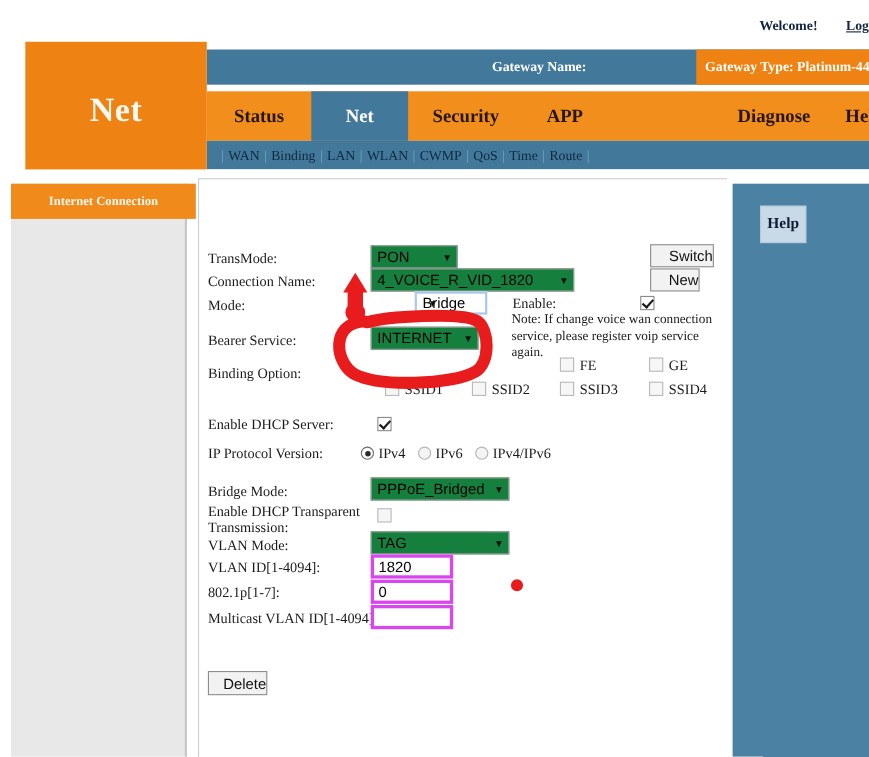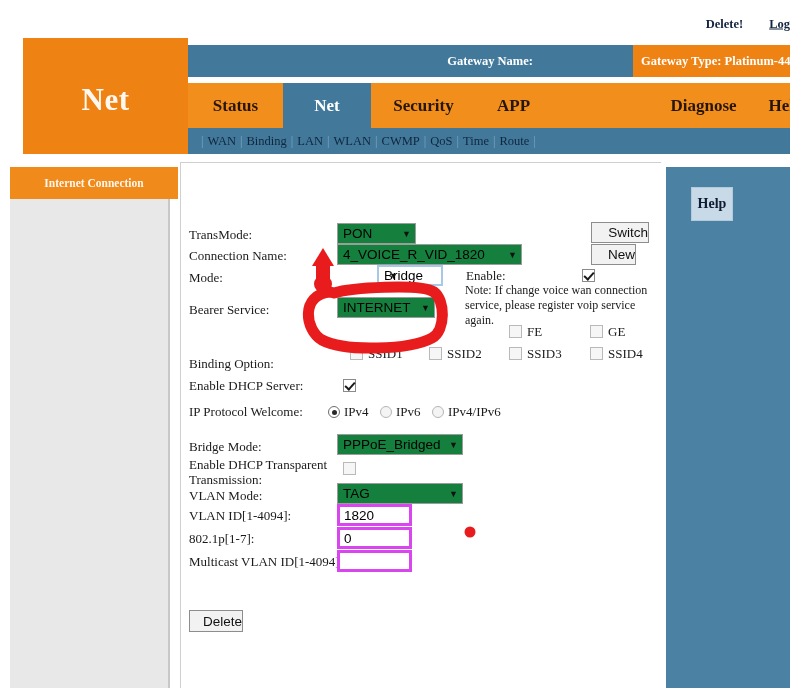--- a/index.html
+++ b/index.html
@@ -335,21 +335,21 @@
     width: 790px; height: 688px;
     pointer-events: none;
     z-index: 50;
   }
 </style>
 </head>
 <body>
 
 <div class="topstrip">
   <div class="topstrip-inner">
-    <span class="welcome-txt">Delete!</span><span class="logout-link">Log</span>
+    <span class="welcome-txt">Welcome!</span><span class="logout-link">Log</span>
   </div>
 </div>
 
 <div class="header-band">
 
   <div class="gateway-bar">
     <span class="gw-name">Gateway Name:</span>
     <div class="gw-type-box">
       <span class="gw-type">Gateway Type: Platinum-44</span>
     </div>
@@ -409,21 +409,21 @@
       </div>
 
       <div class="btn-gray" style="left:410px; top:59px; width:58px; height:21px;">Switch</div>
       <div class="btn-gray" style="left:410px; top:81px; width:45px; height:21px;">New</div>
 
       <span class="flabel" style="left:285px; top:105px;">Enable:</span>
       <div class="cbox checked" style="left:401px; top:106px;"></div>
 
       <span class="fnote" style="left:284px; top:120px;">Note: If change voice wan connection service, please register voip service again.</span>
 
-      <span class="flabel" style="left:8px; top:169px;margin-top:24px;">Binding Option:</span>
+      <span class="flabel" style="left:8px; top:169px;">Binding Option:</span>
 
       <div class="cbox" style="left:328px; top:162px;"></div>
       <span class="flabel" style="left:346px; top:161px;">FE</span>
 
       <div class="cbox" style="left:409px; top:162px;"></div>
       <span class="flabel" style="left:427px; top:161px;">GE</span>
 
       <div class="cbox" style="left:169px; top:184px;"></div>
       <span class="flabel" style="left:187px; top:183px;">SSID1</span>
 
@@ -432,21 +432,21 @@
 
       <div class="cbox" style="left:328px; top:184px;"></div>
       <span class="flabel" style="left:346px; top:183px;">SSID3</span>
 
       <div class="cbox" style="left:409px; top:184px;"></div>
       <span class="flabel" style="left:427px; top:183px;">SSID4</span>
 
       <span class="flabel" style="left:8px; top:215px;">Enable DHCP Server:</span>
       <div class="cbox checked" style="left:162px; top:216px;"></div>
 
-      <span class="flabel" style="left:8px; top:241px;">IP Protocol Welcome:</span>
+      <span class="flabel" style="left:8px; top:241px;">IP Protocol Version:</span>
       <div class="radio sel" style="left:147px; top:243px;"></div>
       <span class="flabel" style="left:163px; top:241px;">IPv4</span>
       <div class="radio" style="left:199px; top:243px;"></div>
       <span class="flabel" style="left:215px; top:241px;">IPv6</span>
       <div class="radio" style="left:251px; top:243px;"></div>
       <span class="flabel" style="left:267px; top:241px;">IPv4/IPv6</span>
 
       <span class="flabel" style="left:8px; top:276px;">Bridge Mode:</span>
       <div class="selwrap" style="left:156px; top:271px; width:126px; height:21px;">
         <div class="selbox">PPPoE_Bridged</div>

